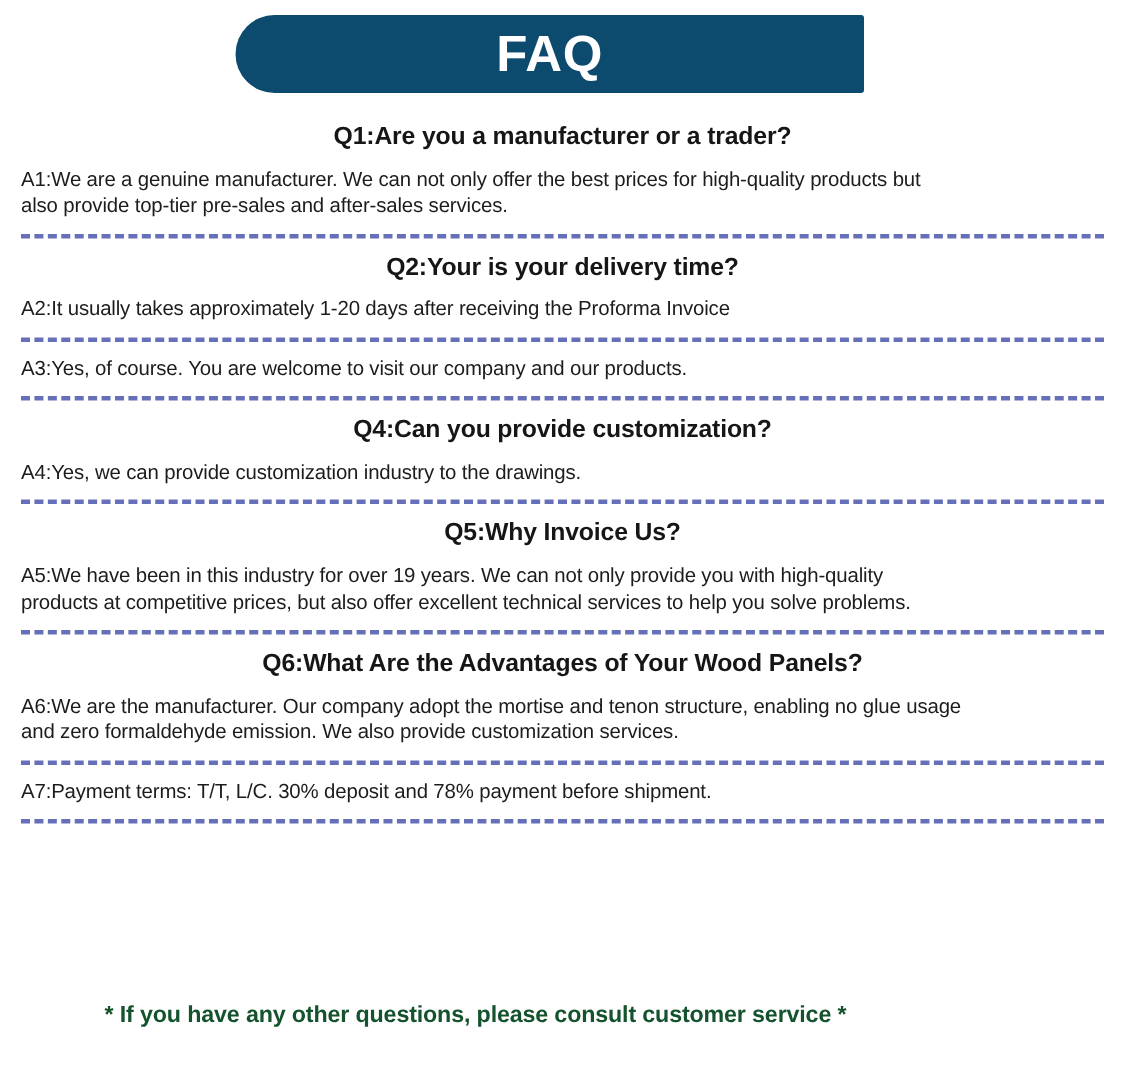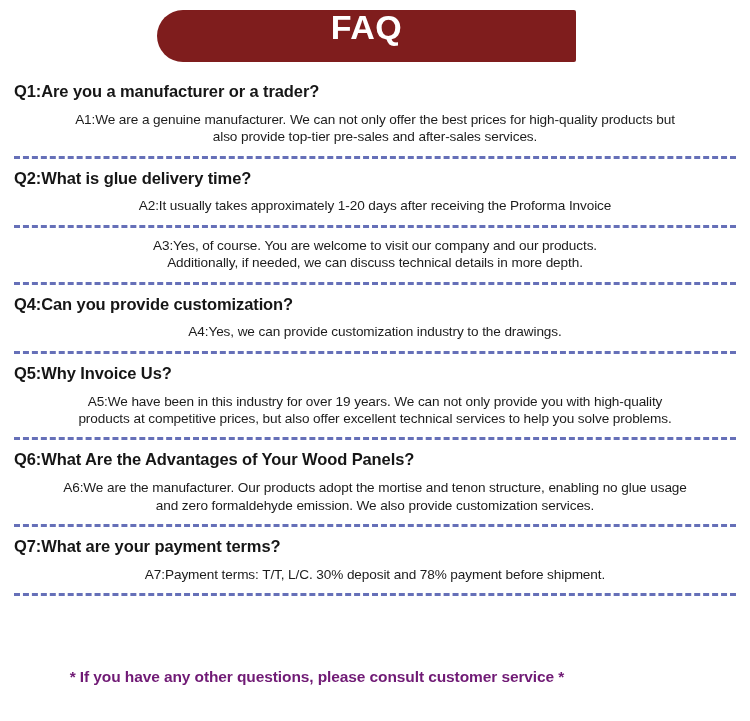--- a/index.html
+++ b/index.html
@@ -26,27 +26,27 @@
   .banner-wrap {
     position: absolute;
     left: 157px;
     top: 10px;
     width: 419px;
     height: 52px;
   }
   .banner {
     width: 100%;
     height: 100%;
-    background: #7f1d1d;
+    background: #0c4a6e;
     border-top-left-radius: 26px;
     border-bottom-left-radius: 26px;
     border-top-right-radius: 2px;
     border-bottom-right-radius: 2px;
     display: flex;
-    align-items: flex-start;
+    align-items: center;
     justify-content: center;
   }
   .banner-title {
     color: #ffffff;
     font-size: 34px;
     font-weight: bold;
     letter-spacing: 0.5px;
     line-height: 1;
     font-family: "Liberation Sans", sans-serif;
   }
@@ -65,32 +65,32 @@
 
   .faq-question {
     font-size: 16.5px;
     font-weight: bold;
     color: #161616;
     line-height: 1.2;
     margin: 0;
     padding-top: 10px;
     letter-spacing: -0.1px;
     white-space: nowrap;
+    text-align: center;
   }
 
   .faq-answer {
     font-size: 13.6px;
     font-weight: normal;
     color: #1c1c1c;
     line-height: 1.28;
     margin: 0;
     padding-top: 9px;
     padding-bottom: 10px;
     letter-spacing: -0.1px;
-    text-align: center;
   }
   .faq-answer .ln {
     display: block;
     white-space: nowrap;
   }
 
   .divider {
     height: 0;
     border-top: 3px dashed #6670b8;
     margin: 0 14px 0 14px;
@@ -98,21 +98,21 @@
 
   
   .footer-note {
     position: absolute;
     left: 0;
     top: 668px;
     width: 634px;
     text-align: center;
     font-size: 15.5px;
     font-weight: bold;
-    color: #701a75;
+    color: #14532d;
     letter-spacing: -0.1px;
     line-height: 1.2;
   }
 </style>
 </head>
 <body>
 
 <div class="page">
 
   <div class="banner-wrap">
@@ -126,31 +126,30 @@
     <div class="faq-item">
       <p class="faq-question">Q1:Are you a manufacturer or a trader?</p>
       <p class="faq-answer">
         <span class="ln">A1:We are a genuine manufacturer. We can not only offer the best prices for high-quality products but</span>
         <span class="ln">also provide top-tier pre-sales and after-sales services.</span>
       </p>
     </div>
     <div class="divider"></div>
 
     <div class="faq-item">
-      <p class="faq-question">Q2:What is glue delivery time?</p>
+      <p class="faq-question">Q2:Your is your delivery time?</p>
       <p class="faq-answer">
         <span class="ln">A2:It usually takes approximately 1-20 days after receiving the Proforma Invoice</span>
       </p>
     </div>
     <div class="divider"></div>
 
     <div class="faq-item">
       <p class="faq-answer">
         <span class="ln">A3:Yes, of course. You are welcome to visit our company and our products.</span>
-        <span class="ln">Additionally, if needed, we can discuss technical details in more depth.</span>
       </p>
     </div>
     <div class="divider"></div>
 
     <div class="faq-item">
       <p class="faq-question">Q4:Can you provide customization?</p>
       <p class="faq-answer">
         <span class="ln">A4:Yes, we can provide customization industry to the drawings.</span>
       </p>
     </div>
@@ -161,28 +160,27 @@
       <p class="faq-answer">
         <span class="ln">A5:We have been in this industry for over 19 years. We can not only provide you with high-quality</span>
         <span class="ln">products at competitive prices, but also offer excellent technical services to help you solve problems.</span>
       </p>
     </div>
     <div class="divider"></div>
 
     <div class="faq-item">
       <p class="faq-question">Q6:What Are the Advantages of Your Wood Panels?</p>
       <p class="faq-answer">
-        <span class="ln">A6:We are the manufacturer. Our products adopt the mortise and tenon structure, enabling no glue usage</span>
+        <span class="ln">A6:We are the manufacturer. Our company adopt the mortise and tenon structure, enabling no glue usage</span>
         <span class="ln">and zero formaldehyde emission. We also provide customization services.</span>
       </p>
     </div>
     <div class="divider"></div>
 
     <div class="faq-item">
-      <p class="faq-question">Q7:What are your payment terms?</p>
       <p class="faq-answer">
         <span class="ln">A7:Payment terms: T/T, L/C. 30% deposit and 78% payment before shipment.</span>
       </p>
     </div>
     <div class="divider"></div>
 
   </div>
 
   <div class="footer-note">* If you have any other questions, please consult customer service *</div>
 

